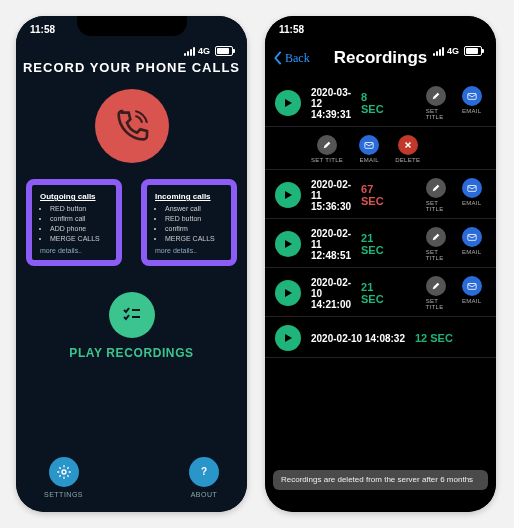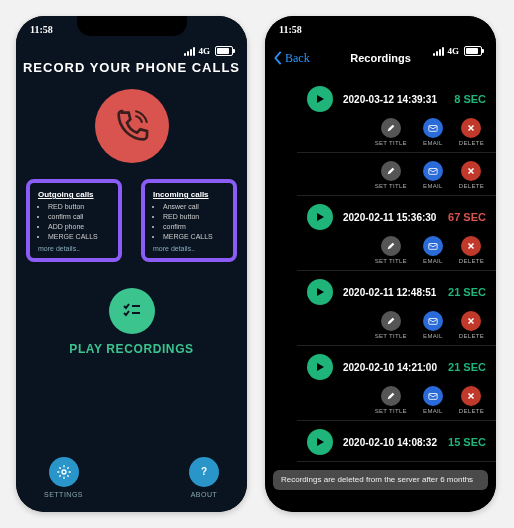--- a/index.html
+++ b/index.html
@@ -49,21 +49,20 @@
     right: 0;
     height: 20px;
     display: flex;
     justify-content: space-between;
     align-items: center;
     padding: 0 14px;
     color: #fff;
     font-size: 10px;
     font-weight: 600;
     z-index: 15;
-    font-family: Liberation Serif, serif;
   }
   .status-right { display:flex; gap:3px; align-items:center; font-size:9px;margin-top:44px;}
   .bars { display:flex; gap:1px; align-items:flex-end;}
   .bars span{ width:2px; background:#fff; border-radius:1px;}
   .bars span:nth-child(1){height:3px;} .bars span:nth-child(2){height:5px;}
   .bars span:nth-child(3){height:7px;} .bars span:nth-child(4){height:9px;}
   .battery { width:16px; height:8px; border:1px solid #fff; border-radius:2px; position:relative; margin-left:2px;}
   .battery::after{content:'';position:absolute;right:-3px;top:2px;width:2px;height:4px;background:#fff;border-radius:0 1px 1px 0;}
   .battery i{display:block;width:12px;height:6px;background:#fff;margin:1px;border-radius:1px;}
 
@@ -75,21 +74,21 @@
   }
   .s1-title{ font-size:13px; font-weight:700; letter-spacing:1px; margin-top:14px; text-align:center;}
   .rec-btn{
     width:74px; height:74px; border-radius:50%; background:#d9534f;
     margin-top:14px; display:flex; align-items:center; justify-content:center;
     position:relative;
   }
   .rec-btn svg{width:40px;height:40px;}
   .callouts{ display:flex; gap:10px; margin-top:16px; width:100%; padding:0 10px; box-sizing:border-box; justify-content:space-between;}
   .callout{
-    background:#0a1420; border:4px solid #8b5cf6; border-radius:8px;
+    background:#0a1420; border:6px solid #8b5cf6; border-radius:8px;
     padding:6px 8px 4px 8px; color:#ccc; font-size:7px; line-height:1.4;
     width:96px; box-sizing:border-box; position:relative;
   }
   .callout h4{ margin:0 0 2px 0; font-size:8px; color:#fff; font-weight:700; text-decoration: underline;}
   .callout ul{ margin:0; padding-left:10px;}
   .callout .more{ color:#8ab; font-size:7px; margin-top:3px; display:block;}
   .callout-left::after, .callout-right::after{
     content:''; position:absolute; top:-14px; width:18px; height:14px;
   }
   .play-btn{
@@ -107,27 +106,27 @@
   .bot-icon svg{width:16px;height:16px;}
   .bot-label{ color:#8aa; font-size:7px; letter-spacing:0.5px;}
 
   
   .nav-bar{
     position:absolute; top:26px; left:0; right:0; height:32px;
     display:flex; align-items:center; color:#fff; padding:0 8px;
   }
   .back{ color:#2a95ff; font-size:12px; display:flex; align-items:center; gap:2px;font-family:Liberation Serif, serif;}
   .back svg{width:10px;height:14px;}
-  .nav-title{ position:absolute; left:0; right:0; text-align:center; font-size:11px; font-weight:600; pointer-events:none;}
+  .nav-title{ position:absolute; left:0; right:0; text-align:center; font-size:17px; font-weight:600; pointer-events:none;}
   .list{
     position:absolute; top:62px; left:0; right:0; bottom:26px; overflow:hidden;
   }
   .row{
     border-bottom:1px solid #222; padding:8px 10px 6px 10px;
-    display:flex; flex-direction:column; gap:6px;margin-left:32px;
+    display:flex; flex-direction:row; gap:6px;
   }
   .row-top{ display:flex; align-items:center; gap:10px;}
   .play-sm{
     width:26px;height:26px;border-radius:50%;background:#1fb47a;
     display:flex;align-items:center;justify-content:center;flex-shrink:0;
   }
   .play-sm svg{width:12px;height:12px;}
   .row-title{ color:#fff; font-size:10px; font-weight:600; flex:1;}
   .row-dur{ color:#1fb47a; font-size:11px; font-weight:600;}
   .row-dur.red{ color:#d9534f;}
@@ -443,20 +442,20 @@
           </div>
         </div>
         <div class="row">
           <div class="row-top">
             <div class="play-sm">
               <svg viewBox="0 0 12 12">
                 <path d="M3 2l7 4-7 4z" fill="#000"></path>
               </svg>
             </div>
             <div class="row-title">2020-02-10 14:08:32</div>
-            <div class="row-dur ">15 SEC</div>
+            <div class="row-dur ">12 SEC</div>
           </div>
         </div>
       </div>
 
     <div class="toast">Recordings are deleted from the server after 6 months</div>
   </div>
 </div>
 
 </body></html>

